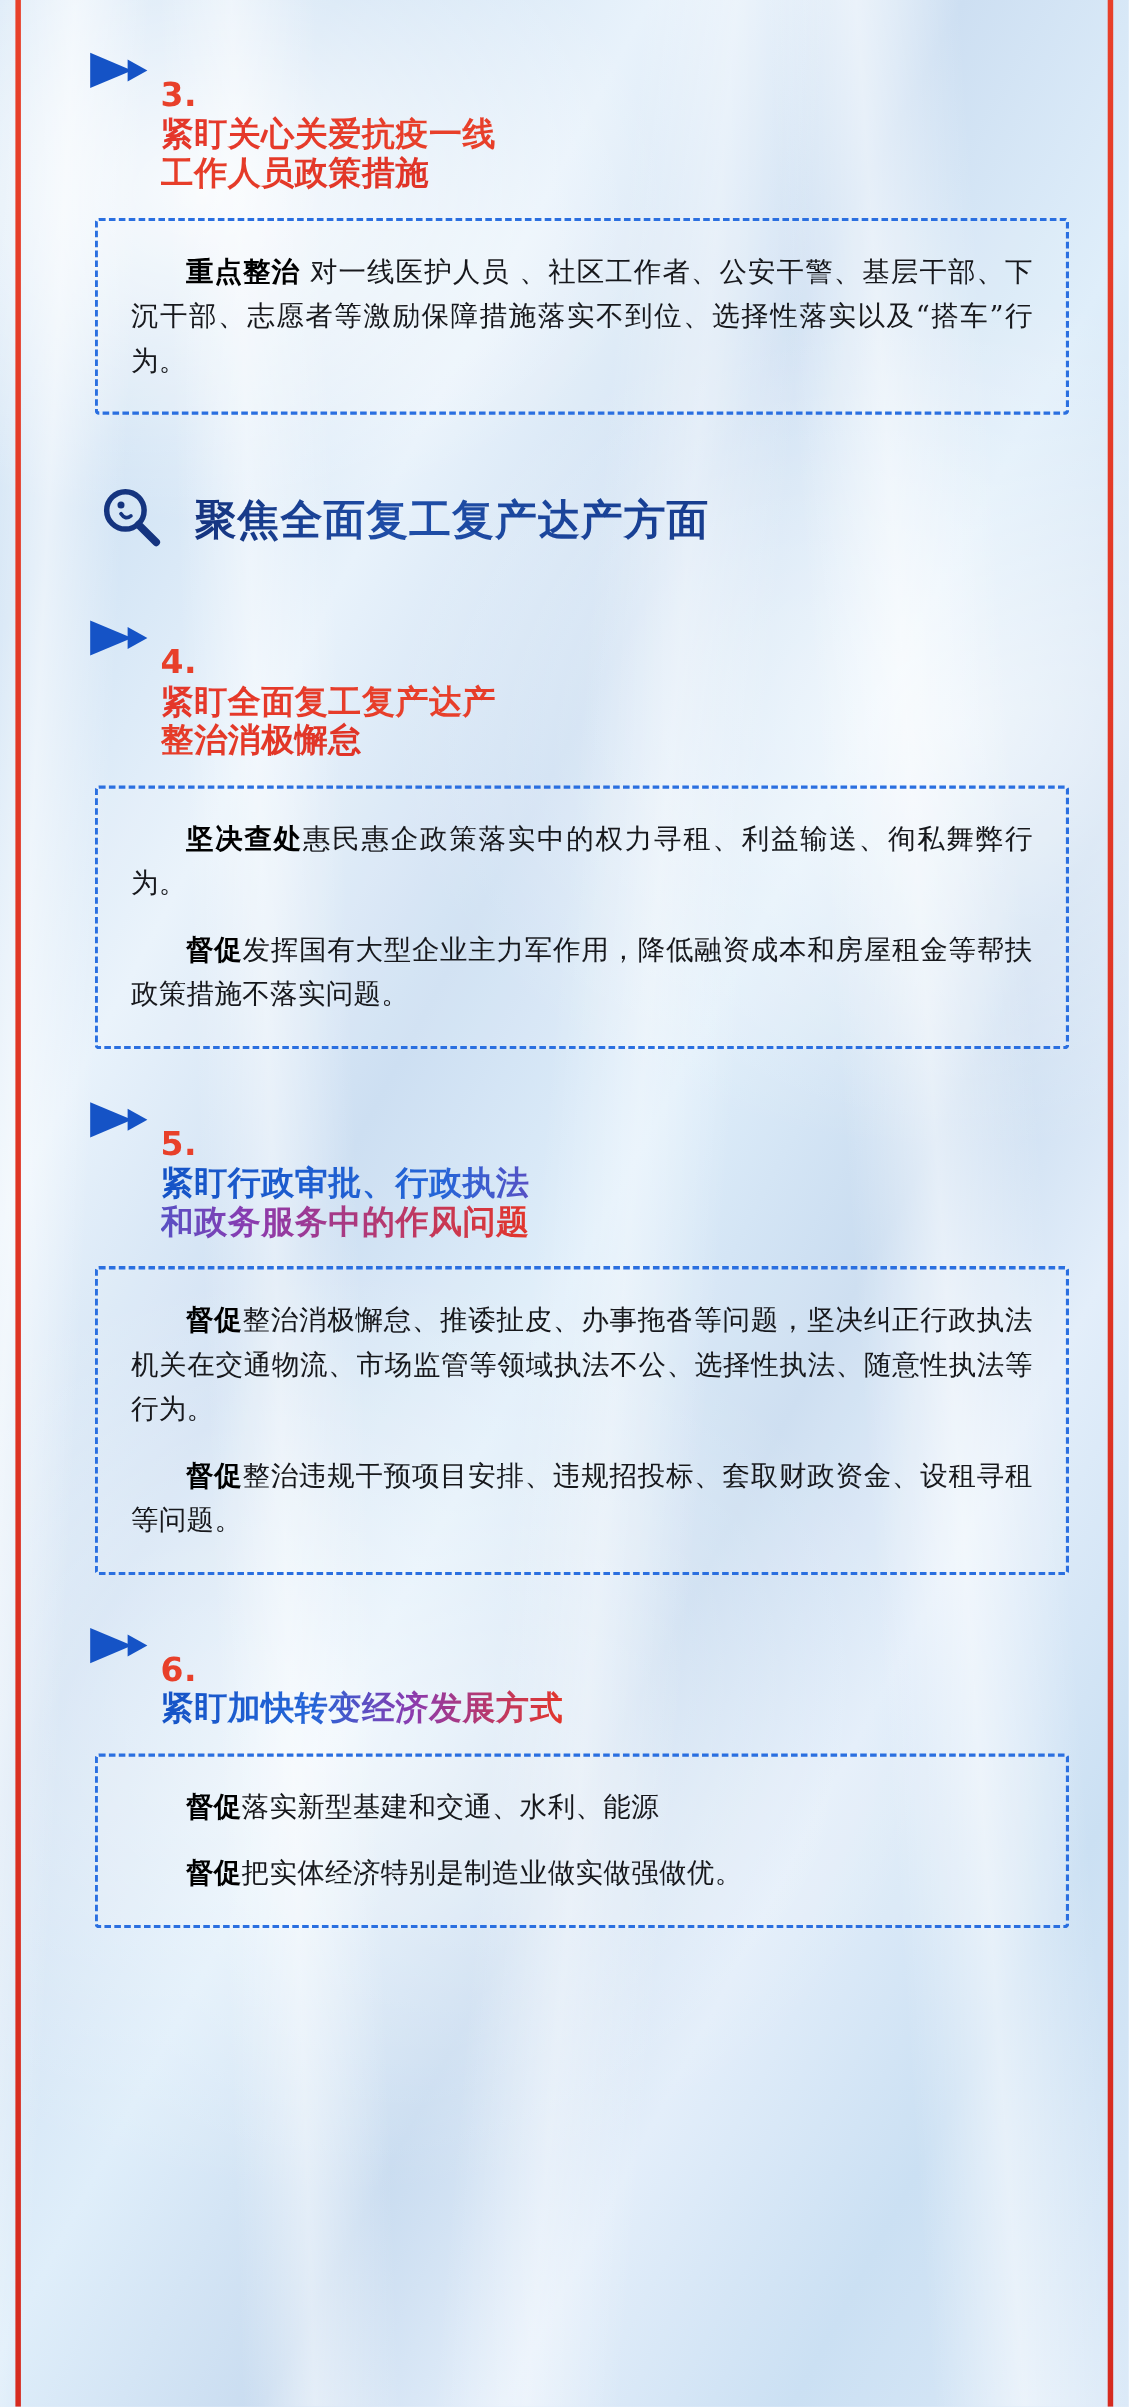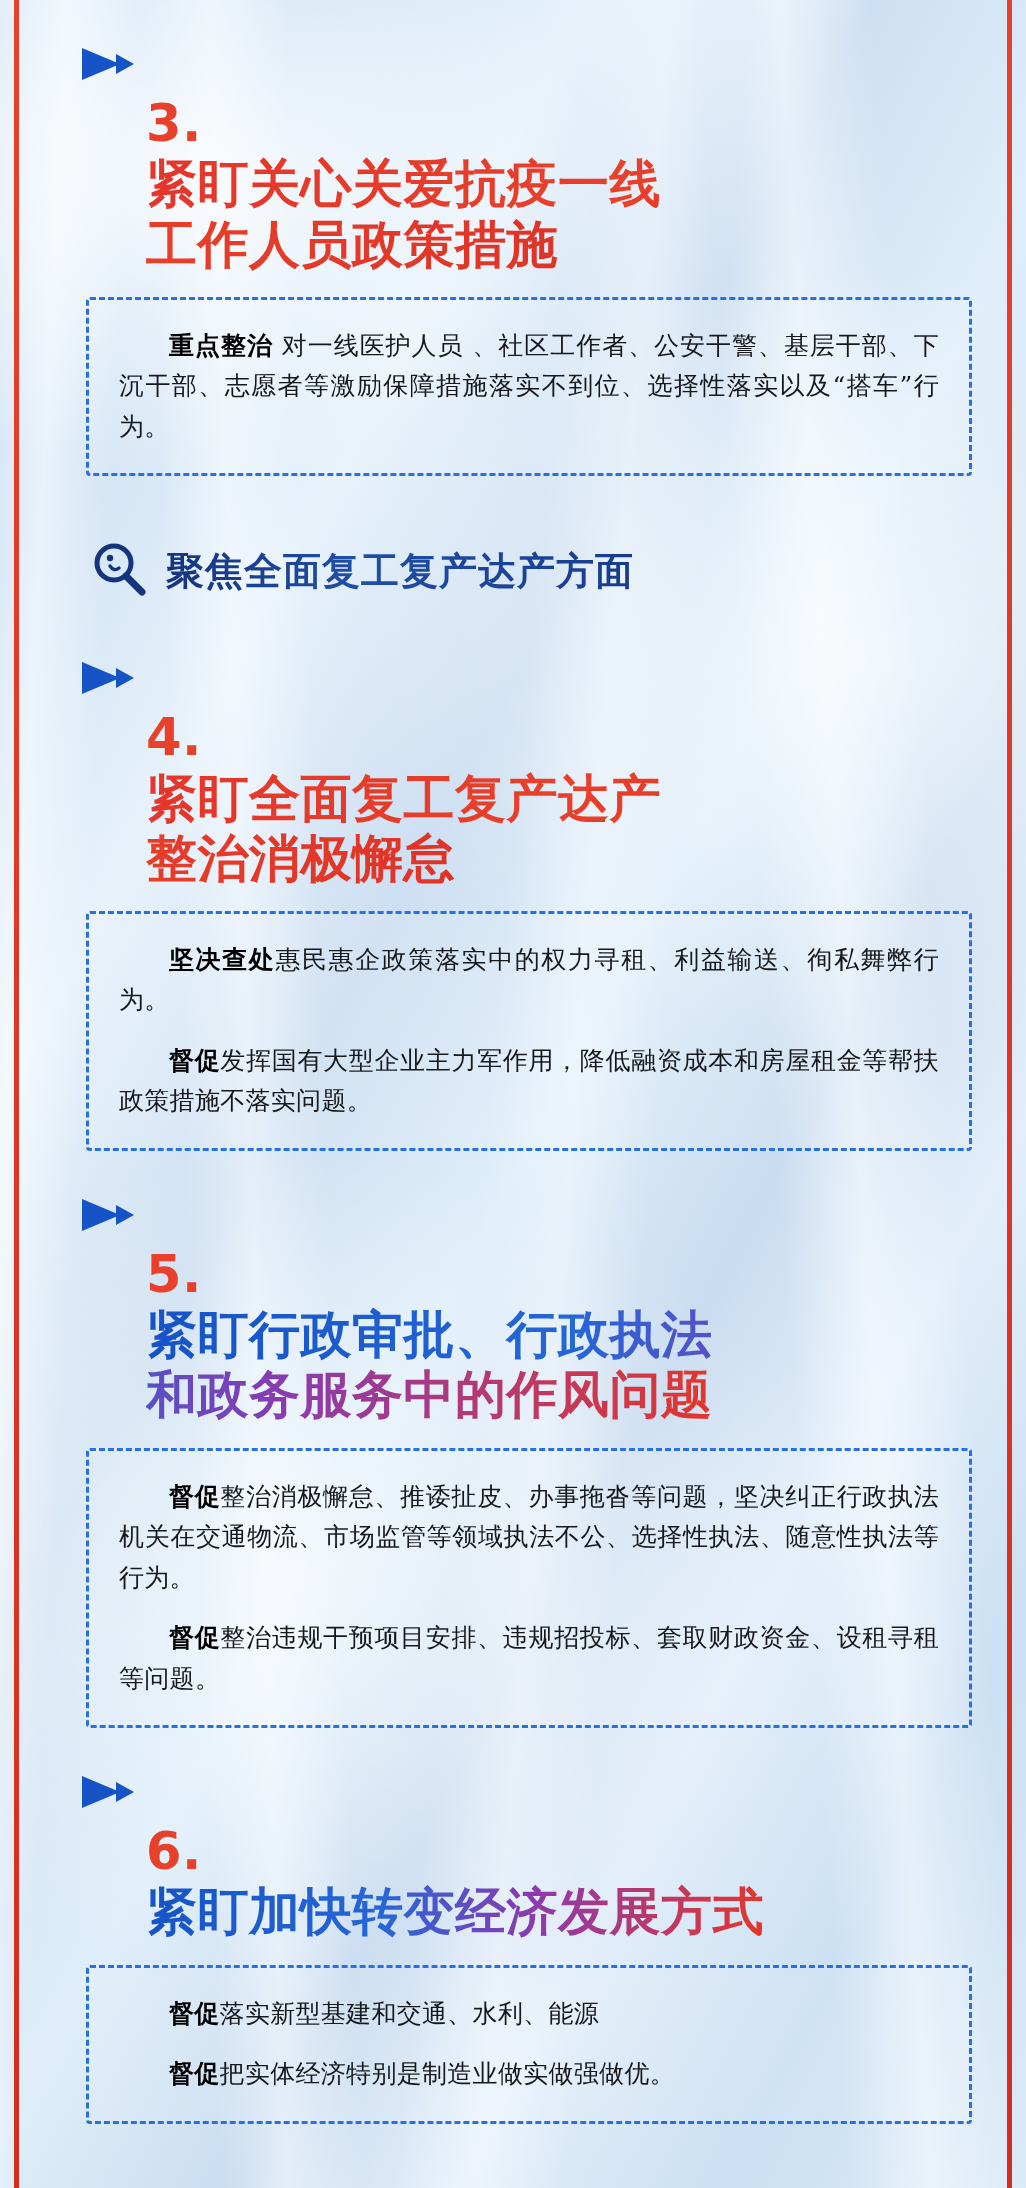--- a/index.html
+++ b/index.html
@@ -62,21 +62,21 @@
     gap: 10px;
   }
   .arrow-icon {
     flex: 0 0 auto;
     margin-top: 12px;
     margin-left: 46px;
   }
   .sec-title {
     font-family: "DejaVu Sans", "Liberation Sans", sans-serif;
     font-weight: bold;
-    font-size: 51px;
+    font-size: 30px;
     line-height: 1.18;
     letter-spacing: 0.5px;
     white-space: pre-line;
   }
   .sec-title .num {
     color: #e8402a;
   }
   .grad-red {
     background: linear-gradient(90deg,#e4362a 0%, #e8402a 50%, #e03327 100%);
     -webkit-background-clip: text;
@@ -123,20 +123,21 @@
   }
   .focus-text {
     font-family: "DejaVu Sans", "Liberation Sans", sans-serif;
     font-weight: bold;
     font-size: 38px;
     letter-spacing: 1px;
     background: linear-gradient(90deg,#15347f 0%, #1f4ea8 40%, #173c8e 100%);
     -webkit-background-clip: text;
     background-clip: text;
     color: transparent;
+    margin-left: 11px;
   }
   .spacer-lg { height: 46px; }
   .spacer-md { height: 34px; }
 </style>
 </head>
 <body>
 
 <div class="page">
   <div class="rail left"></div>
   <div class="rail right"></div>

